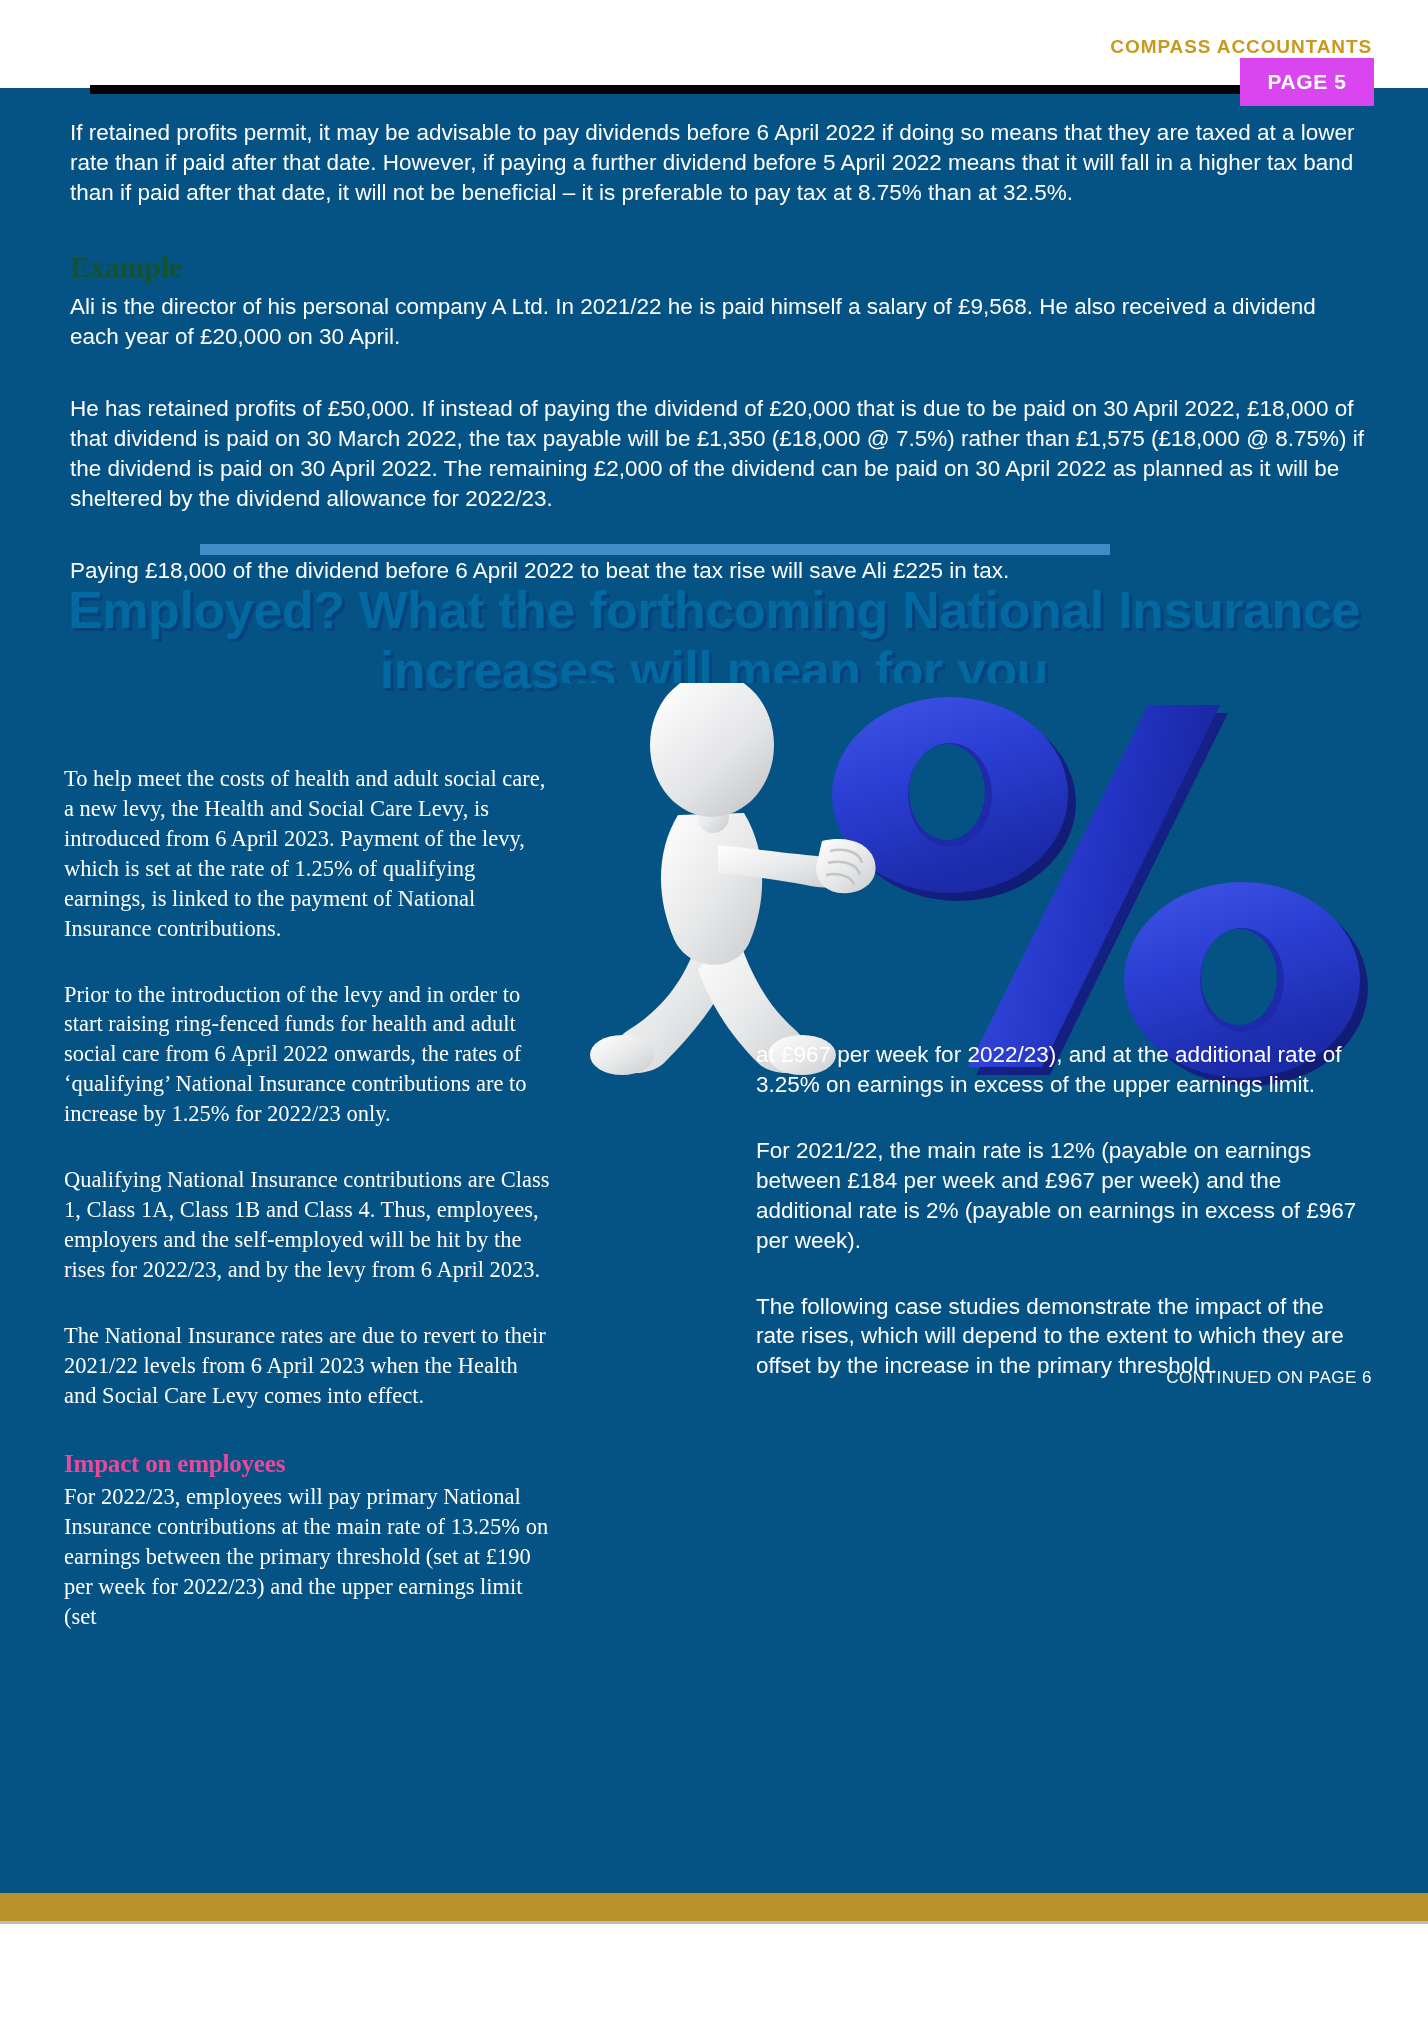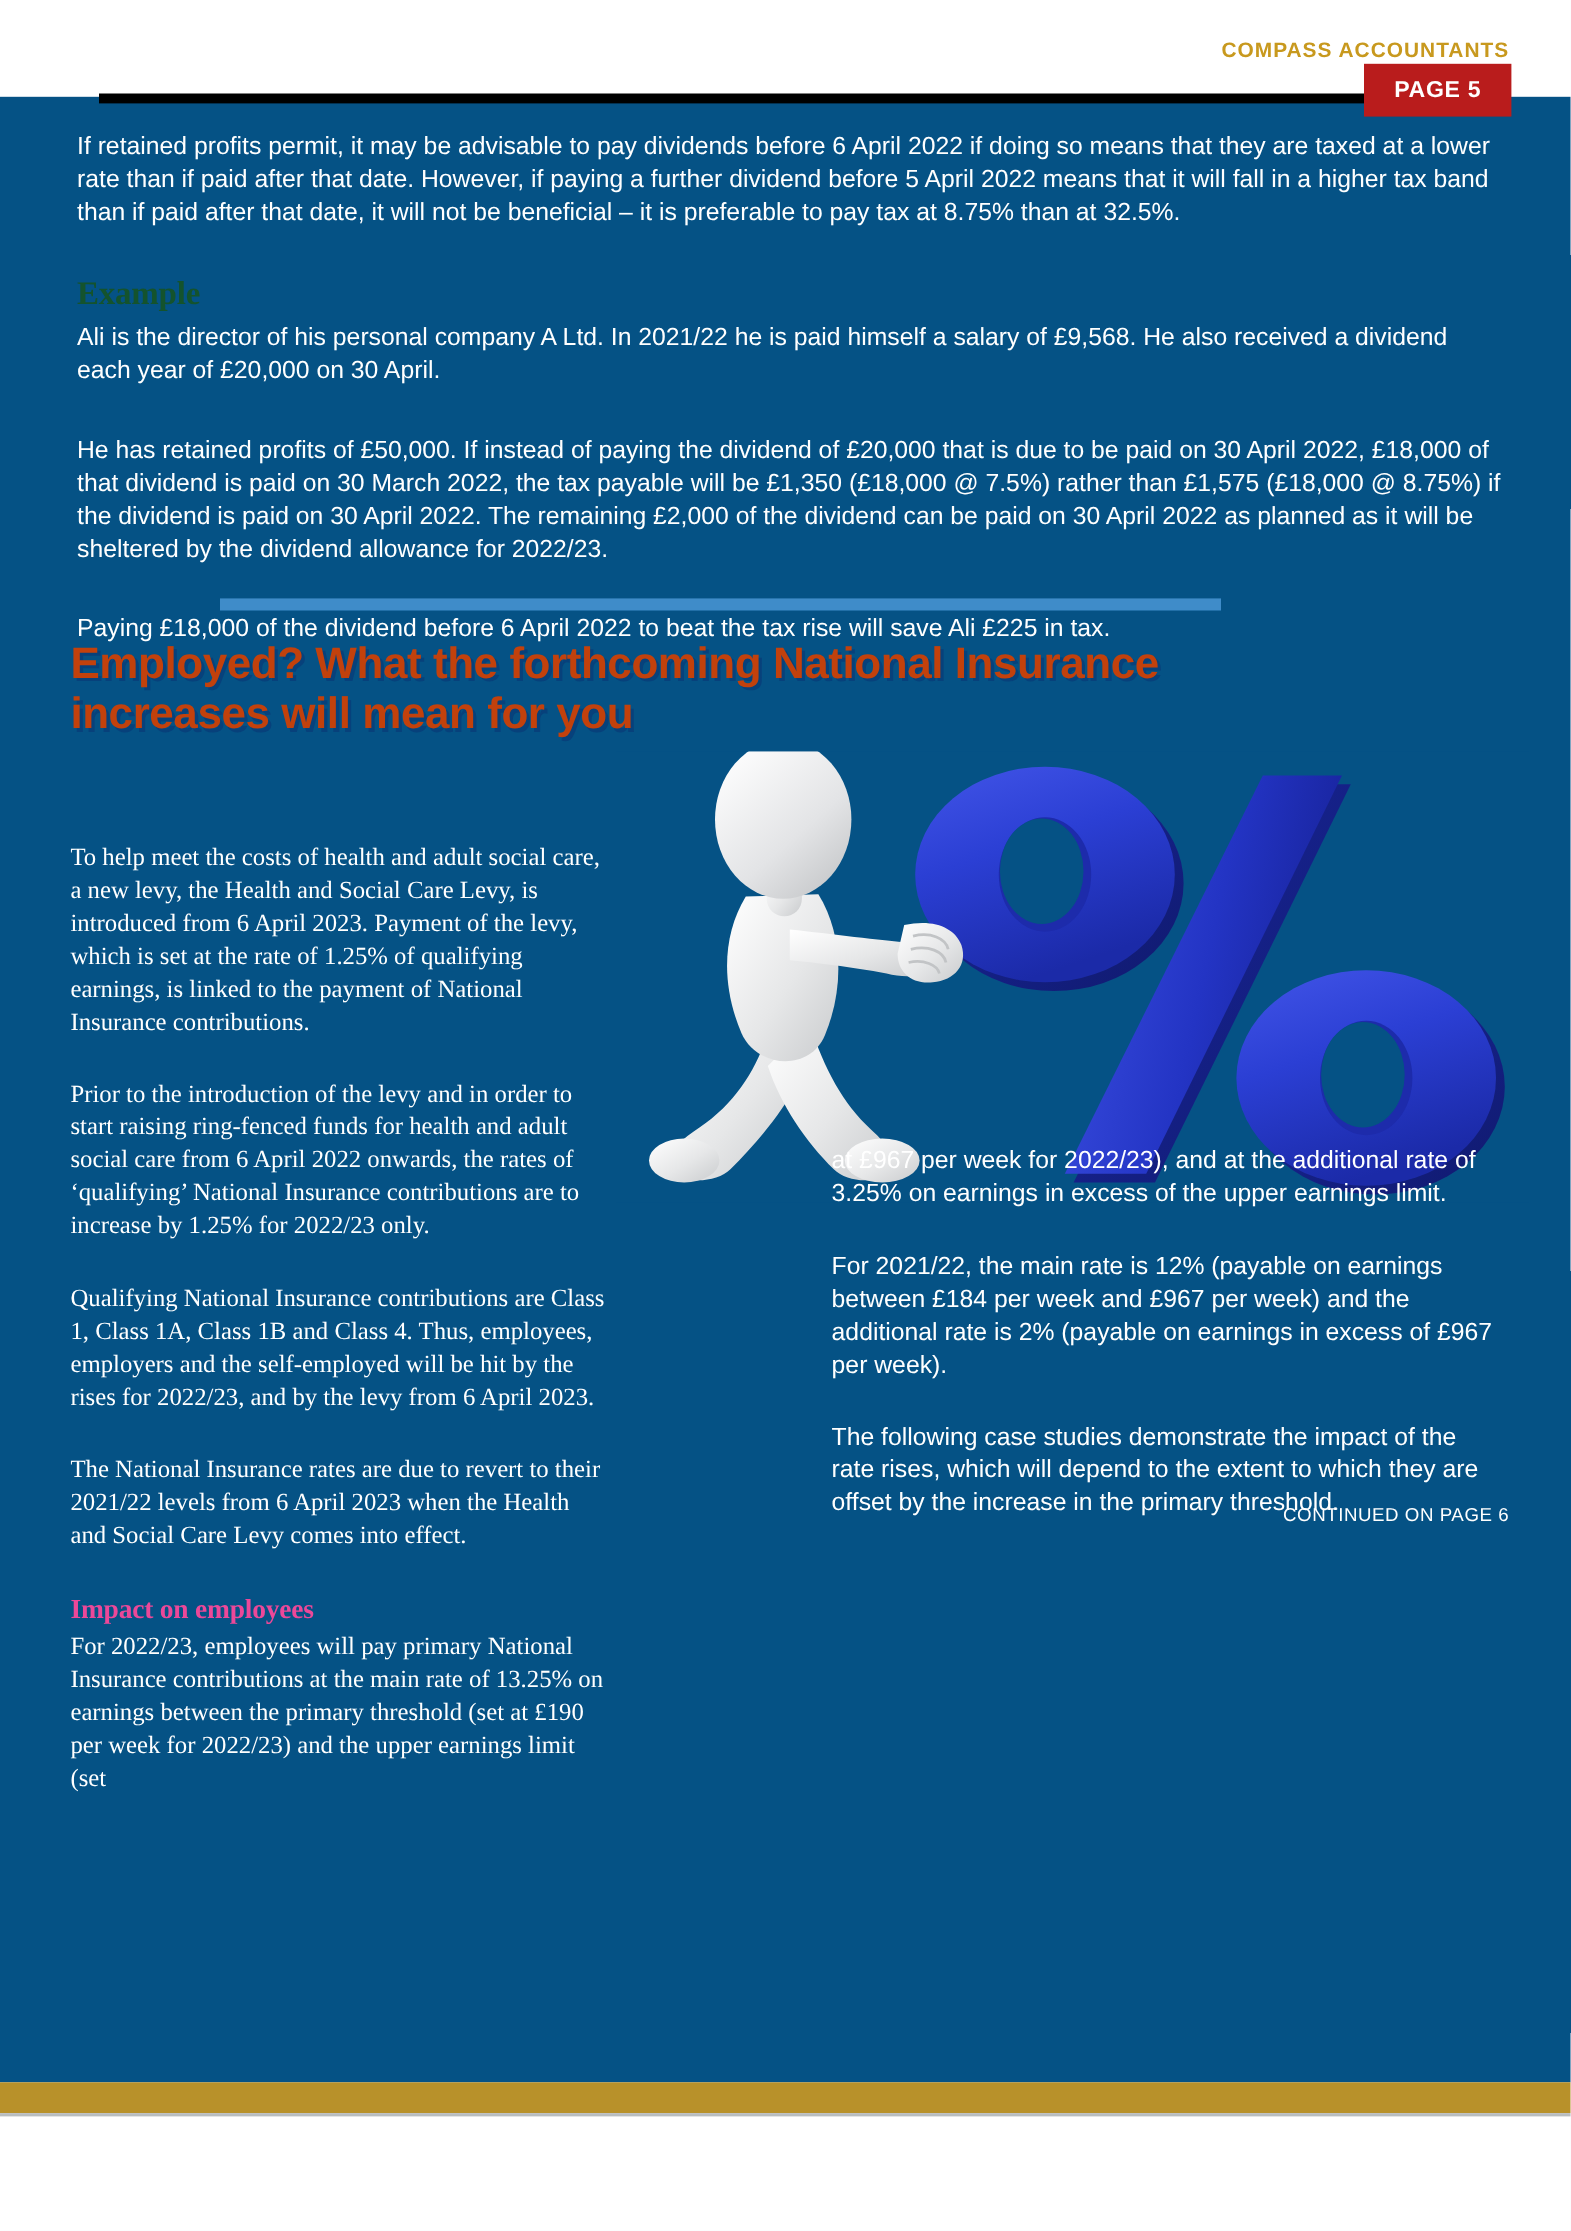--- a/index.html
+++ b/index.html
@@ -48,21 +48,21 @@
     width: 1245px;
     height: 9px;
     background: #000000;
   }
   .page-badge {
     position: absolute;
     left: 1240px;
     top: 58px;
     width: 134px;
     height: 48px;
-    background: #b91c1c;
+    background: #d946ef;
     color: #ffffff;
     font-size: 21px;
     font-weight: 700;
     letter-spacing: 0.6px;
     display: flex;
     align-items: center;
     justify-content: center;
   }
 
   
@@ -109,22 +109,23 @@
     height: 11px;
     background: #3f8cc9;
   }
 
   
   .section-title {
     position: absolute;
     left: 64px;
     top: 580px;
     width: 1300px;
-    color: #c2410c;
-    font-size: 40px;
+    text-align: center;
+    color: #0369a1;
+    font-size: 52px;
     font-weight: 700;
     line-height: 1.16;
     letter-spacing: -0.4px;
     text-shadow: 3px 3px 0 rgba(10, 45, 110, 0.45);
   }
 
   
   .col-left {
     position: absolute;
     left: 64px;

